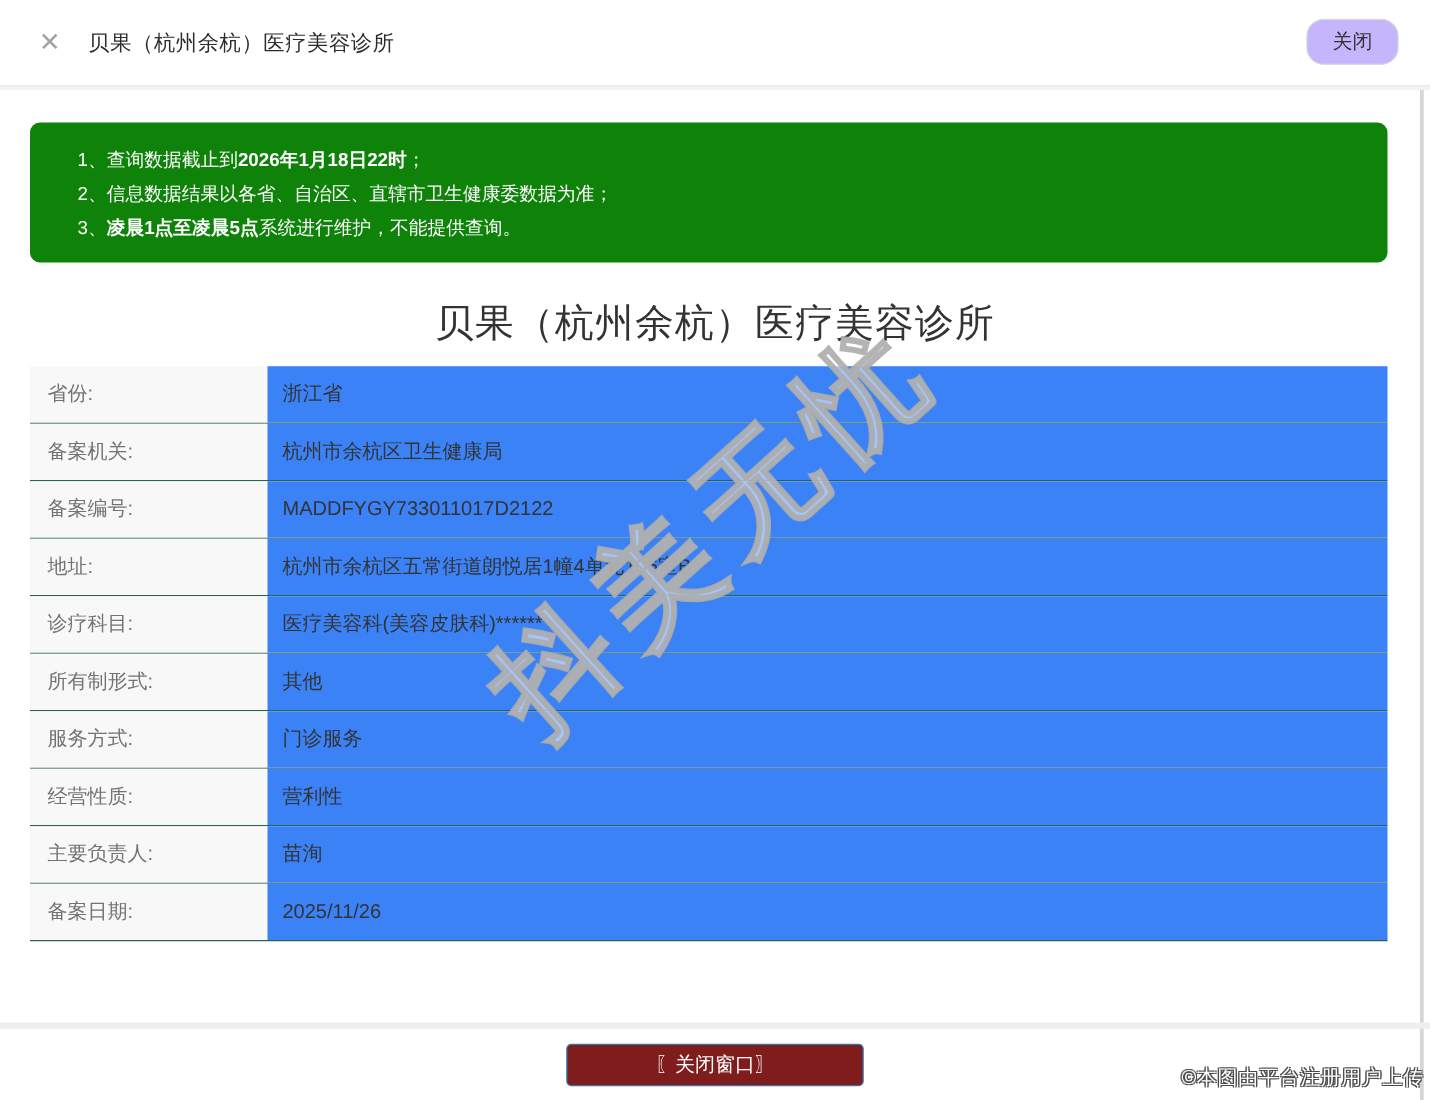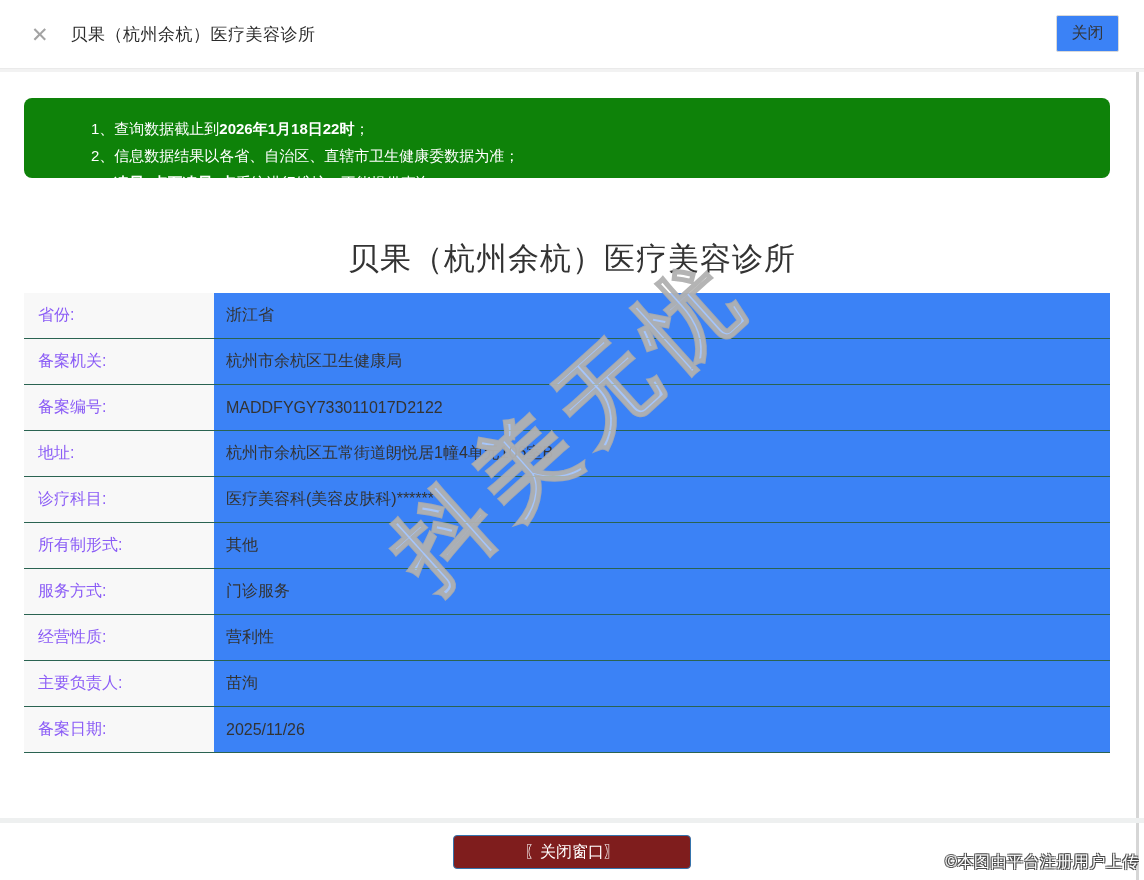--- a/index.html
+++ b/index.html
@@ -34,24 +34,24 @@
   }
   .header-title {
     margin-left: 22px;
     font-size: 17px;
     color: #2b2b2b;
     letter-spacing: 0.5px;
   }
   .header-close-btn {
     position: absolute;
     right: 25px; top: 15px;
-    width: 63px; height: 37px;
-    background: #3b82f6;
+    width: 74px; height: 37px;
+    background: #c4b5fd;
     border: 1px solid #d9d9d9;
-    border-radius: 2px;
+    border-radius: 14px;
     font-size: 16px;
     color: #333;
     display: flex; align-items: center; justify-content: center;
     cursor: pointer;
     font-family: inherit;
   }
   .header-divider {
     position: absolute;
     top: 68px; left: 0;
     width: 1144px; height: 4px;
@@ -64,26 +64,26 @@
     position: absolute;
     top: 72px; left: 1136px;
     width: 3px; height: 808px;
     background: #d6d6d6;
   }
 
   
   .notice {
     position: absolute;
     top: 98px; left: 24px;
-    width: 1086px; height: 80px;
+    width: 1086px; height: 112px;
     background: #0e8209;
     border-radius: 8px;
     color: #fff;
     font-size: 15px;
-    padding: 17px 20px 0 67px;
+    padding: 17px 20px 0 38px;
     line-height: 27px;
   }
   .notice-line { white-space: nowrap; }
   .notice-line b { font-weight: bold; }
 
   
   .main-title {
     position: absolute;
     top: 238px; left: 0;
     width: 1144px;
@@ -106,21 +106,21 @@
     border-bottom: 1px solid #2a6351;
     align-items: stretch;
   }
   .info-label {
     width: 190px;
     background: #f8f8f8;
     display: flex;
     align-items: center;
     padding-left: 14px;
     font-size: 16px;
-    color: #8b5cf6;
+    color: #737373;
   }
   .info-value {
     flex: 1;
     background: #3b82f6;
     display: flex;
     align-items: center;
     padding-left: 12px;
     font-size: 16px;
     color: #333;
   }

